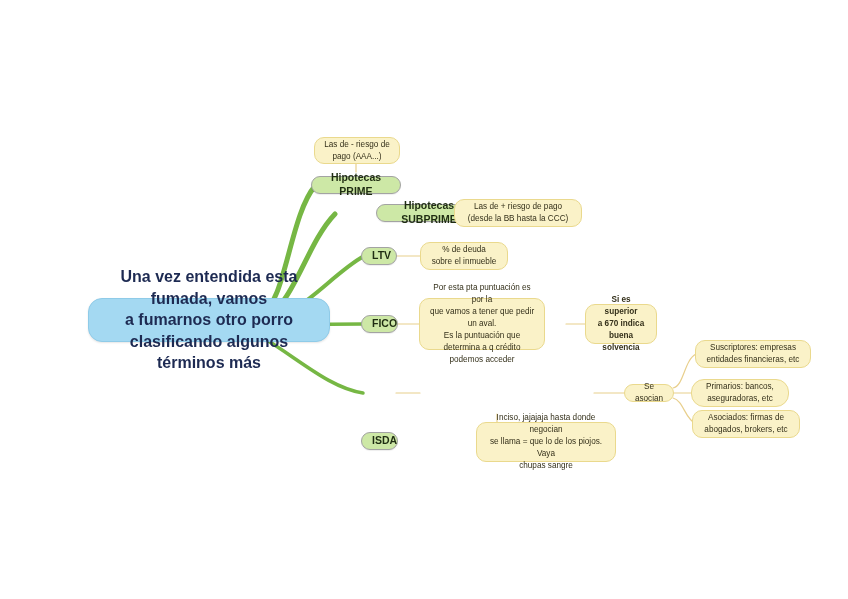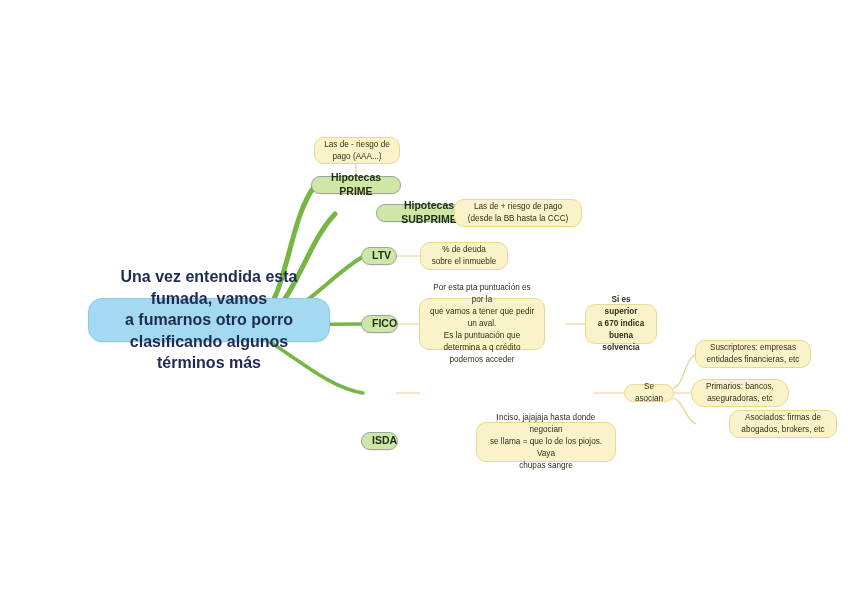--- a/index.html
+++ b/index.html
@@ -177,18 +177,18 @@
   <div class="node node-note" style="left:695px; top:340px; width:116px; height:28px;">
     <span class="node-text">Suscriptores: empresas
 entidades financieras, etc</span>
   </div>
 
   <div class="node node-note" style="left:691px; top:379px; width:98px; height:28px;border-radius:13px;">
     <span class="node-text">Primarios: bancos,
 aseguradoras, etc</span>
   </div>
 
-  <div class="node node-note" style="left:729px; top:410px; width:108px; height:28px;">
+  <div class="node node-note" style="left:692px; top:410px; width:108px; height:28px;">
     <span class="node-text">Asociados: firmas de
 abogados, brokers, etc</span>
   </div>
 
 </div>
 
 </body></html>

